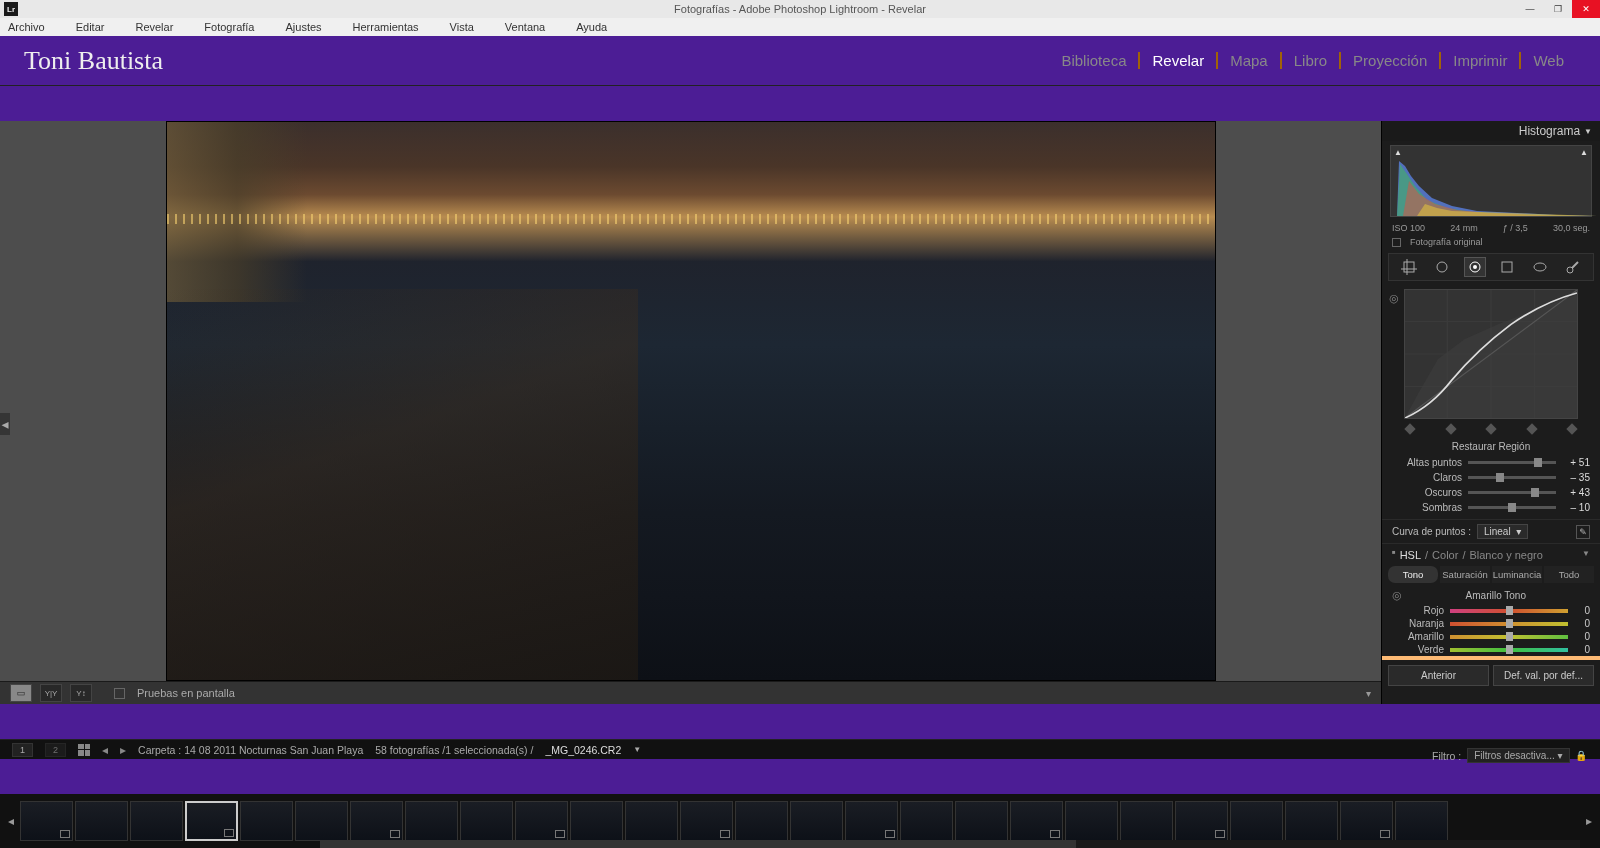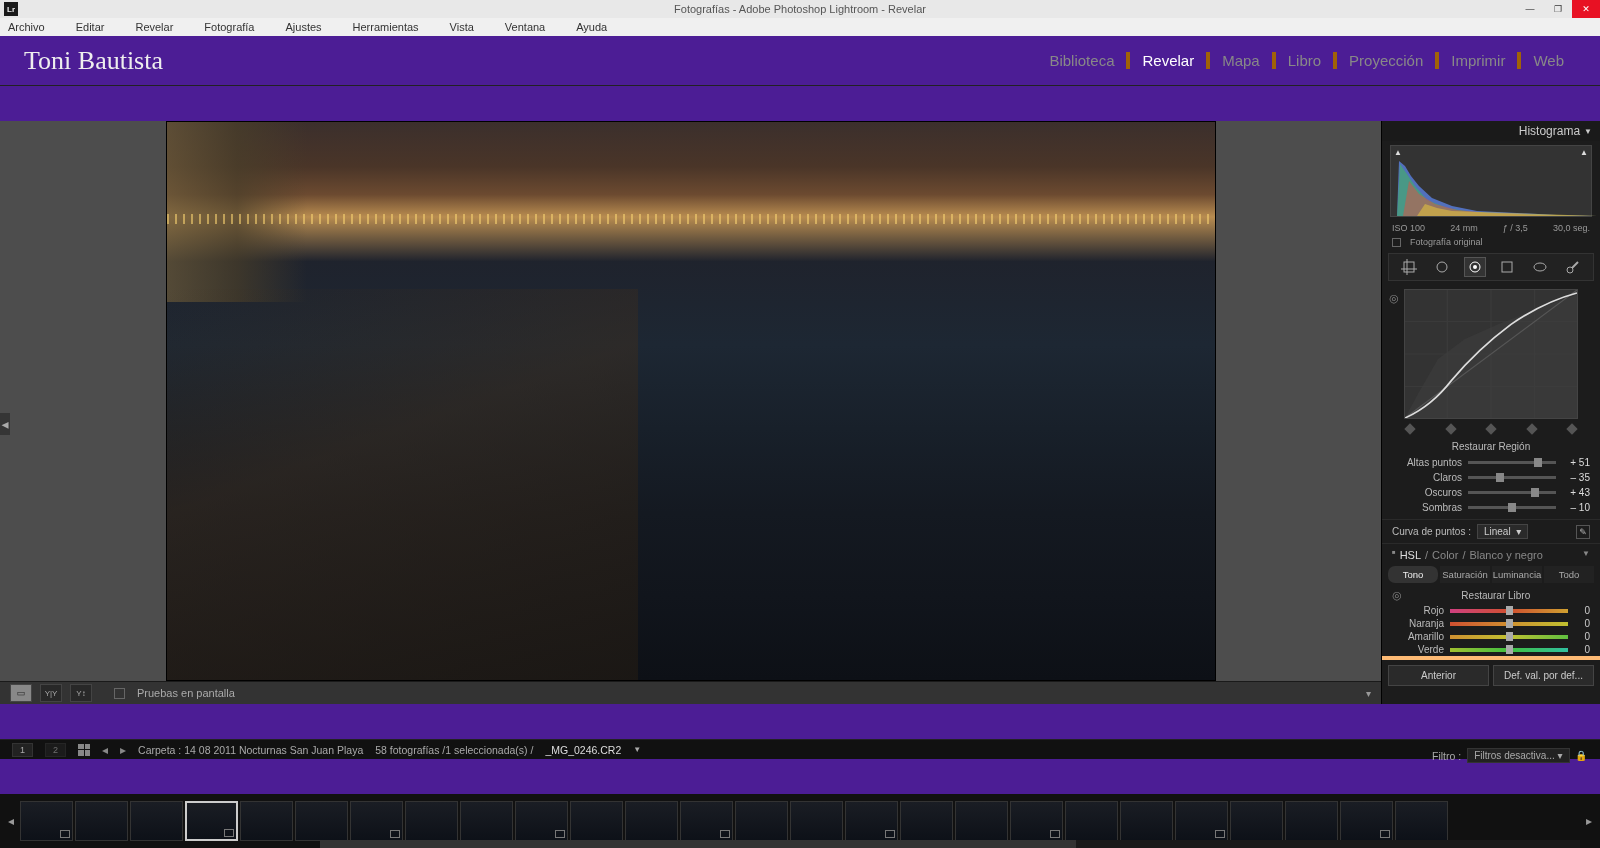--- a/index.html
+++ b/index.html
@@ -12,21 +12,21 @@
 .titlebar-btn { width: 28px; height: 18px; display: flex; align-items: center; justify-content: center; font-size: 9px; color: #333; }
 .titlebar-btn.close { background: #e81123; color: #fff; }
 
 .menubar { height: 18px; background: #f0f0f0; display: flex; align-items: center; gap: 31px; padding: 0 8px; color: #333; font-size: 11px; }
 
 .app { display: flex; flex-direction: column; height: calc(848px - 36px); background: #4c1d95; gap: 35px; }
 
 .topbar { height: 50px; display: flex; align-items: center; padding: 0 24px; border-bottom: 1px solid #222; }
 .identity { font-family: "Times New Roman", serif; font-size: 26px; color: #eee; }
 .modules { margin-left: auto; display: flex; gap: 0; align-items: center; color: #888; font-size: 15px; }
-.modules span { padding: 0 12px; border-right: 4px solid #a16207; cursor: pointer; }
+.modules span { padding: 0 12px; border-right: 2px solid #a16207; cursor: pointer; }
 .modules span:last-child { border-right: none; }
 .modules span.active { color: #fff; font-weight: 500; }
 
 .workspace { flex: 1; display: flex; min-height: 0; }
 
 .main-col { flex: 1; display: flex; flex-direction: column; background: #4d4d4d; border-right: 1px solid #000; position: relative; }
 .left-edge, .right-edge { position: absolute; top: 50%; width: 10px; height: 22px; font-size: 14px; color: #aaa; display: flex; align-items: center; justify-content: center; background: rgba(0,0,0,0.3); }
 .left-edge { left: 0; }
 
 .canvas-area { flex: 1; display: flex; align-items: center; justify-content: center; position: relative; }
@@ -314,21 +314,21 @@
         <span style="margin-left:auto;font-size:8px;">▼</span>
       </div>
       <div class="hsl-tabs" id="hsl-tabs">
           <span class="active">Tono</span>
           <span>Saturación</span>
           <span>Luminancia</span>
           <span>Todo</span>
         </div>
       <div style="display:flex;align-items:center;padding:4px 10px 2px;">
         <span style="color:#888;font-size:11px;">◎</span>
-        <span class="centered-label" style="flex:1;padding:0;">Restaurar Libro</span>
+        <span class="centered-label" style="flex:1;padding:0;">Amarillo Tono</span>
       </div>
       <div id="hsl-rows">
           <div class="color-row">
             <span class="lbl">Rojo</span>
             <span class="slider" style="background:linear-gradient(90deg,#d04080,#d05030,#d0a030)">
               <span class="knob"></span>
             </span>
             <span class="val">0</span>
           </div>
           <div class="color-row">

